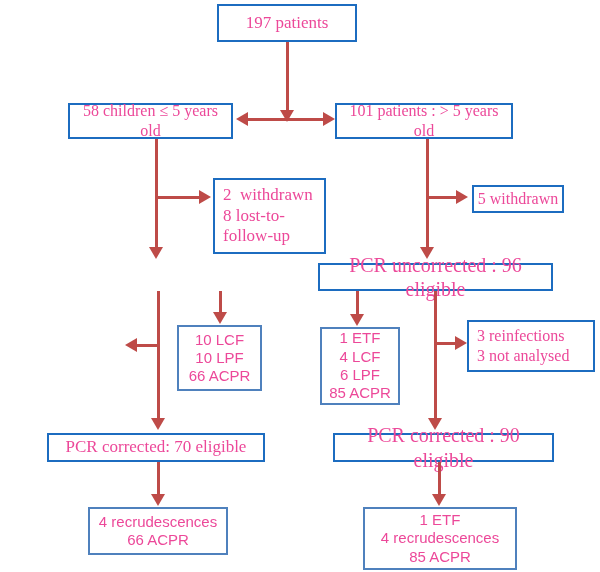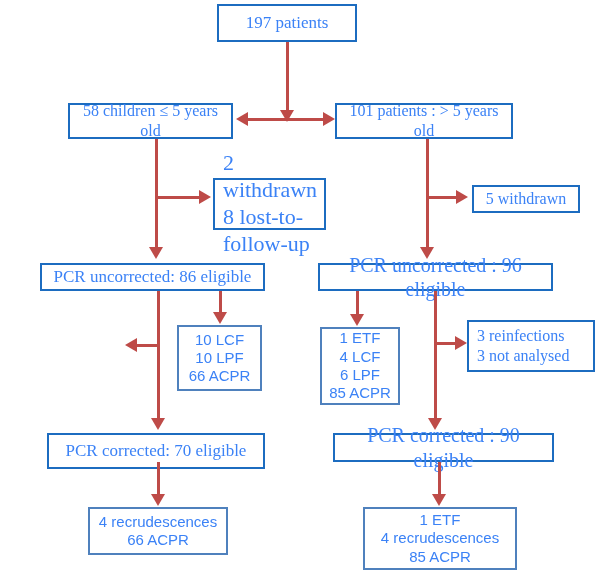--- a/index.html
+++ b/index.html
@@ -4,21 +4,21 @@
 <style>
   html,body{margin:0;padding:0;background:#fff;}
   #stage{
     position:relative;width:600px;height:572px;background:#ffffff;
     font-family:"Liberation Serif", serif;overflow:hidden;
     border-bottom:1px solid #d9d9d9;
   }
   .box{
     position:absolute;box-sizing:border-box;
     border:2.5px solid var(--box-border,#1c6cc0);
-    background:#fff;color:#3b82f6;
+    background:#fff;color:#ec4899;
     display:flex;align-items:center;justify-content:center;
     text-align:center;white-space:pre-wrap;line-height:1.22;
   }
   .box.sans{
     font-family:"Liberation Sans", sans-serif;
     border:2px solid var(--outcome-border,#4f81bd);
   }
   .box.leftalign{justify-content:flex-start;text-align:left;padding-left:8px;}
   .vline,.hline{position:absolute;background:var(--arrow,#be4b48);}
   .vline{width:3px;}
@@ -34,44 +34,43 @@
 <div id="stage">
 
   <div class="box" style="left:217px;top:4px;width:140px;height:38px;font-size:17px">197 patients</div>
 
   <div class="box" style="left:68px;top:103px;width:165px;height:36px;font-size:16px">58 children ≤ 5 years
 old</div>
 
   <div class="box" style="left:335px;top:103px;width:178px;height:36px;font-size:16px">101 patients : &gt; 5 years
 old</div>
 
-  <div class="box leftalign" style="left:213px;top:178px;width:113px;height:52px;font-size:22px">2  withdrawn
+  <div class="box leftalign" style="left:213px;top:178px;width:113px;height:76px;font-size:17px">2  withdrawn
 8 lost-to-
 follow-up</div>
 
-  <div class="box" style="left:472px;top:185px;width:108px;height:28px;font-size:16px">5 withdrawn</div>
+  <div class="box" style="left:472px;top:185px;width:92px;height:28px;font-size:16px">5 withdrawn</div>
 
-  <div class="box" style="left:40px;top:263px;width:225px;height:28px;font-size:17px">PCR uncorrected: 86 eligible</div>
 
   <div class="box" style="left:318px;top:263px;width:235px;height:28px;font-size:20px">PCR uncorrected : 96 eligible</div>
 
 
   <div class="box sans" style="left:177px;top:325px;width:85px;height:66px;font-size:15px">10 LCF
 10 LPF
 66 ACPR</div>
 
   <div class="box sans" style="left:320px;top:327px;width:80px;height:78px;font-size:15px">1 ETF
 4 LCF
 6 LPF
 85 ACPR</div>
 
   <div class="box leftalign" style="left:467px;top:320px;width:128px;height:52px;font-size:16px">3 reinfections
 3 not analysed</div>
 
-  <div class="box" style="left:47px;top:433px;width:218px;height:36px;font-size:17px">PCR corrected: 70 eligible</div>
+  <div class="box" style="left:47px;top:433px;width:218px;height:29px;font-size:17px">PCR corrected: 70 eligible</div>
 
   <div class="box" style="left:333px;top:433px;width:221px;height:29px;font-size:20px">PCR corrected : 90 eligible</div>
 
   <div class="box sans" style="left:88px;top:507px;width:140px;height:48px;font-size:15px">4 recrudescences
 66 ACPR</div>
 
   <div class="box sans" style="left:363px;top:507px;width:154px;height:63px;font-size:15px">1 ETF
 4 recrudescences
 85 ACPR</div>
 

